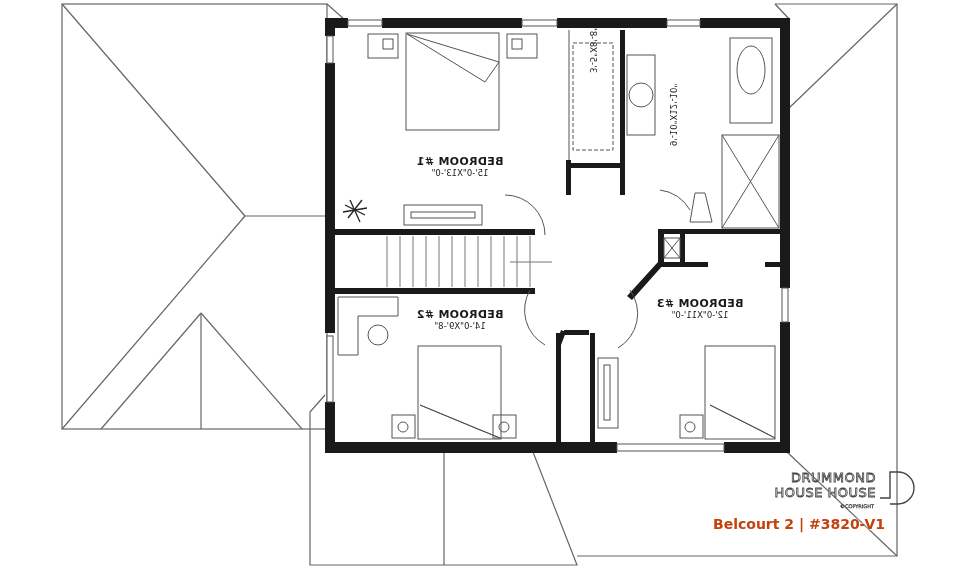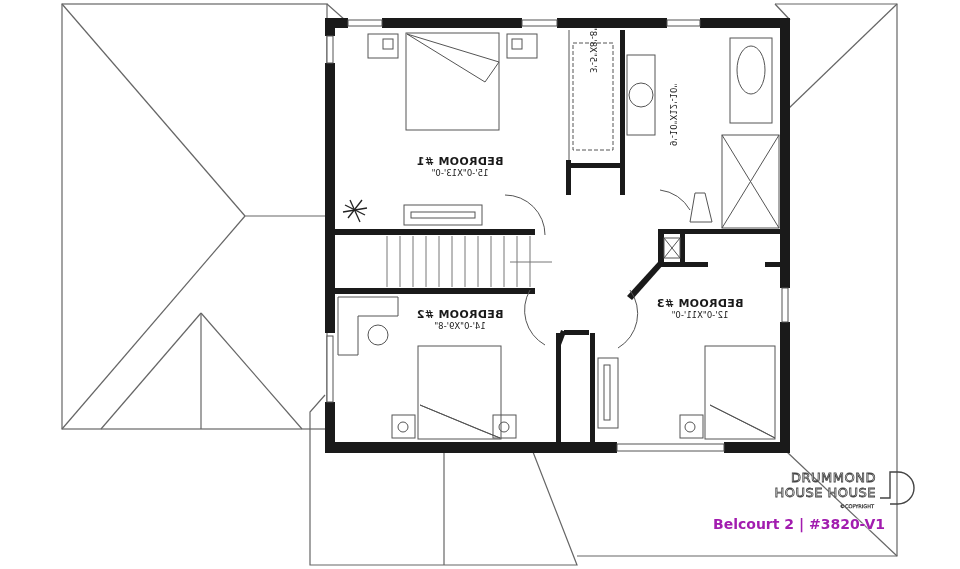--- a/index.html
+++ b/index.html
@@ -6,21 +6,21 @@
   body{width:960px;height:569px;position:relative;overflow:hidden;font-family:"Liberation Sans",sans-serif;}
   svg#plan{position:absolute;left:0;top:0;}
   .lbl{position:absolute;text-align:center;color:#1a1a1a;transform:scaleX(-1);white-space:nowrap;}
   .room-name{font-family:"DejaVu Sans",sans-serif;font-weight:bold;font-size:11px;letter-spacing:0.3px;}
   .room-dim{font-family:"DejaVu Sans",sans-serif;font-size:8.5px;}
   .vert{position:absolute;color:#1a1a1a;font-family:"DejaVu Sans",sans-serif;font-size:8.5px;white-space:nowrap;}
   .brand{position:absolute;right:84px;top:470px;text-align:right;color:#fff;
          font-family:"DejaVu Sans",sans-serif;font-size:13px;line-height:15px;letter-spacing:0.5px;
          -webkit-text-stroke:0.8px #444;}
   .copyright{position:absolute;right:86px;top:503px;font-size:5px;color:#fff;-webkit-text-stroke:0.4px #333;font-family:"DejaVu Sans",sans-serif;}
-  .plan-name{position:absolute;right:75px;top:516px;font-family:"DejaVu Sans",sans-serif;font-weight:bold;font-size:14px;color:#a21caf;
+  .plan-name{position:absolute;right:75px;top:516px;font-family:"DejaVu Sans",sans-serif;font-weight:bold;font-size:14px;color:#c2410c;
              text-shadow:0 0 2px #fff,0 0 2px #fff;}
   .logo-mark{position:absolute;left:878px;top:468px;width:40px;height:40px;}
 </style>
 </head>
 <body>
 
 <svg id="plan" width="960" height="569" viewBox="0 0 960 569">
   <g fill="none" stroke="#666" stroke-width="1.2">
 
     <rect x="62" y="4" width="265" height="425"></rect>

